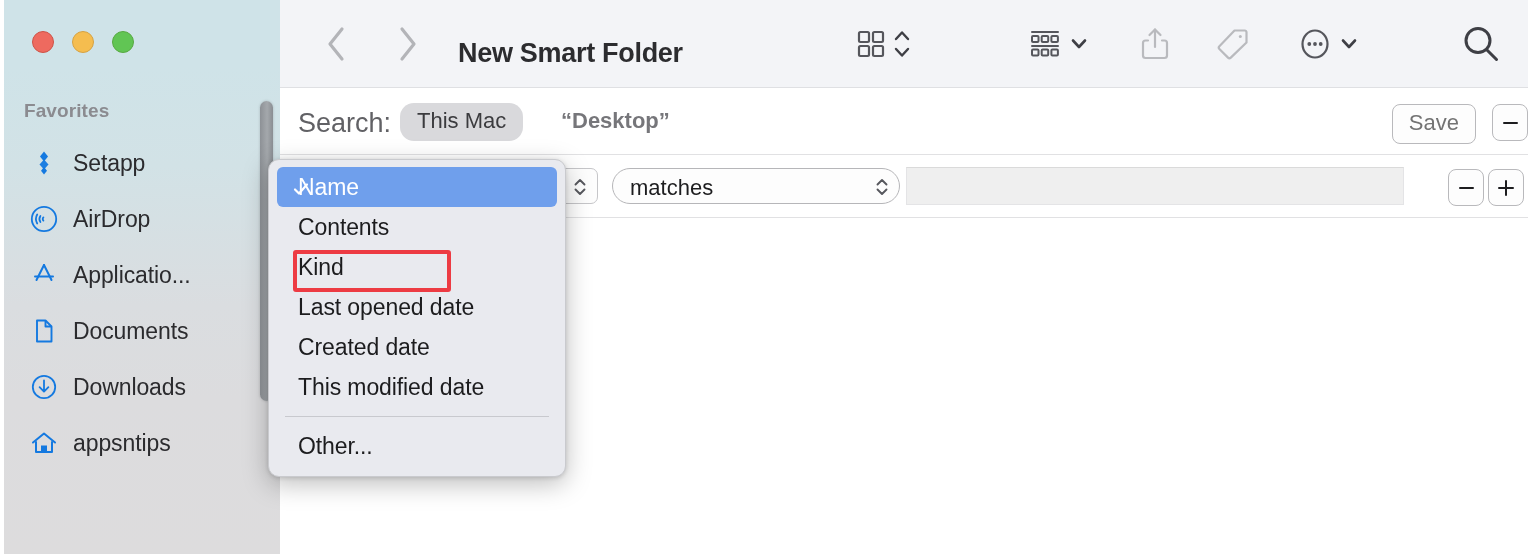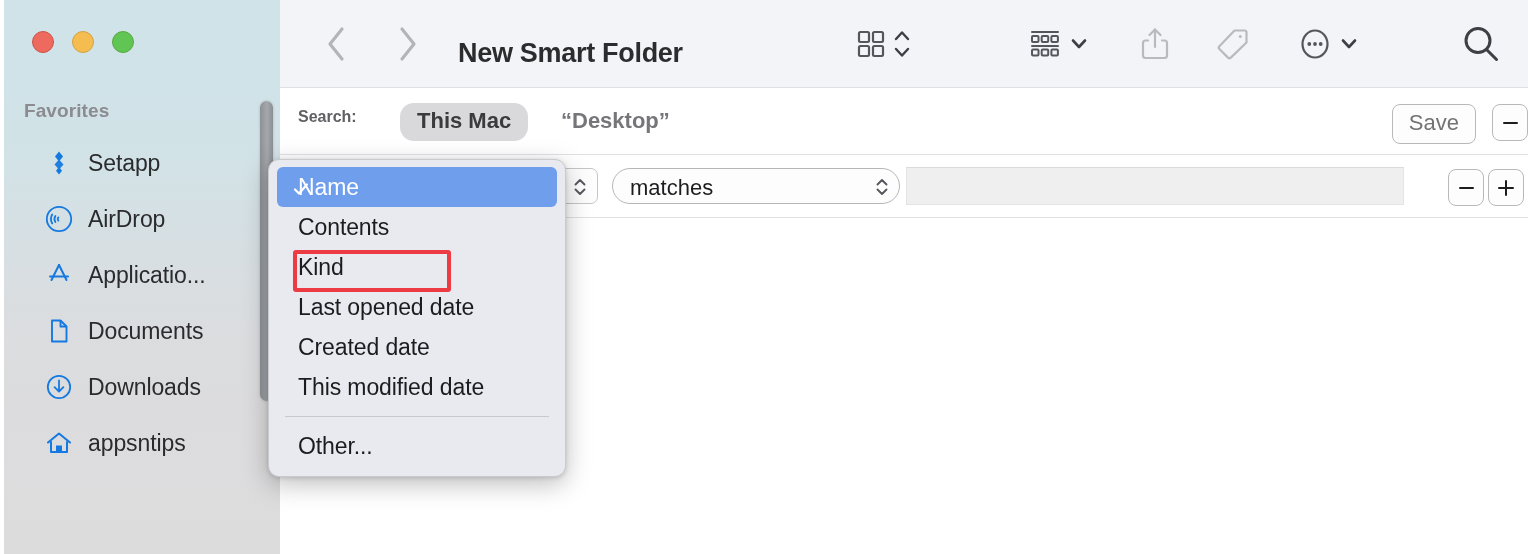--- a/index.html
+++ b/index.html
@@ -57,21 +57,21 @@
 
   #sidebar-list {
     position: absolute;
     left: 0; top: 135px;
     width: 280px;
   }
   .sb-item {
     display: flex;
     align-items: center;
     height: 56px;
-    padding-left: 40px;
+    padding-left: 25px;
     box-sizing: border-box;
     cursor: default;
   }
   .sb-icon {
     width: 30px; height: 30px;
     margin-right: 14px;
     flex: 0 0 30px;
     display: flex;
     align-items: center;
     justify-content: center;
@@ -150,32 +150,32 @@
     position: absolute;
     left: 0; top: 88px;
     width: 1248px; height: 67px;
     background: #ffffff;
     border-bottom: 1px solid #e1e1e3;
     box-sizing: border-box;
   }
   #search-label {
     position: absolute;
     left: 18px; top: 20px;
-    font-size: 16px;
-    font-weight: bold;
+    font-size: 27px;
+    font-weight: normal;
     color: #616165;
   }
   #scope-thismac {
     position: absolute;
     left: 120px; top: 15px;
     padding: 5px 17px 7px 17px;
     background: #d9d9dc;
     border-radius: 14px;
     font-size: 22px;
-    font-weight: bold;
+    font-weight: normal;
     color: #3b3b3e;
     cursor: default;
   }
   #scope-desktop {
     position: absolute;
     left: 281px; top: 20px;
     font-size: 22px;
     font-weight: bold;
     color: #76767a;
     cursor: default;

